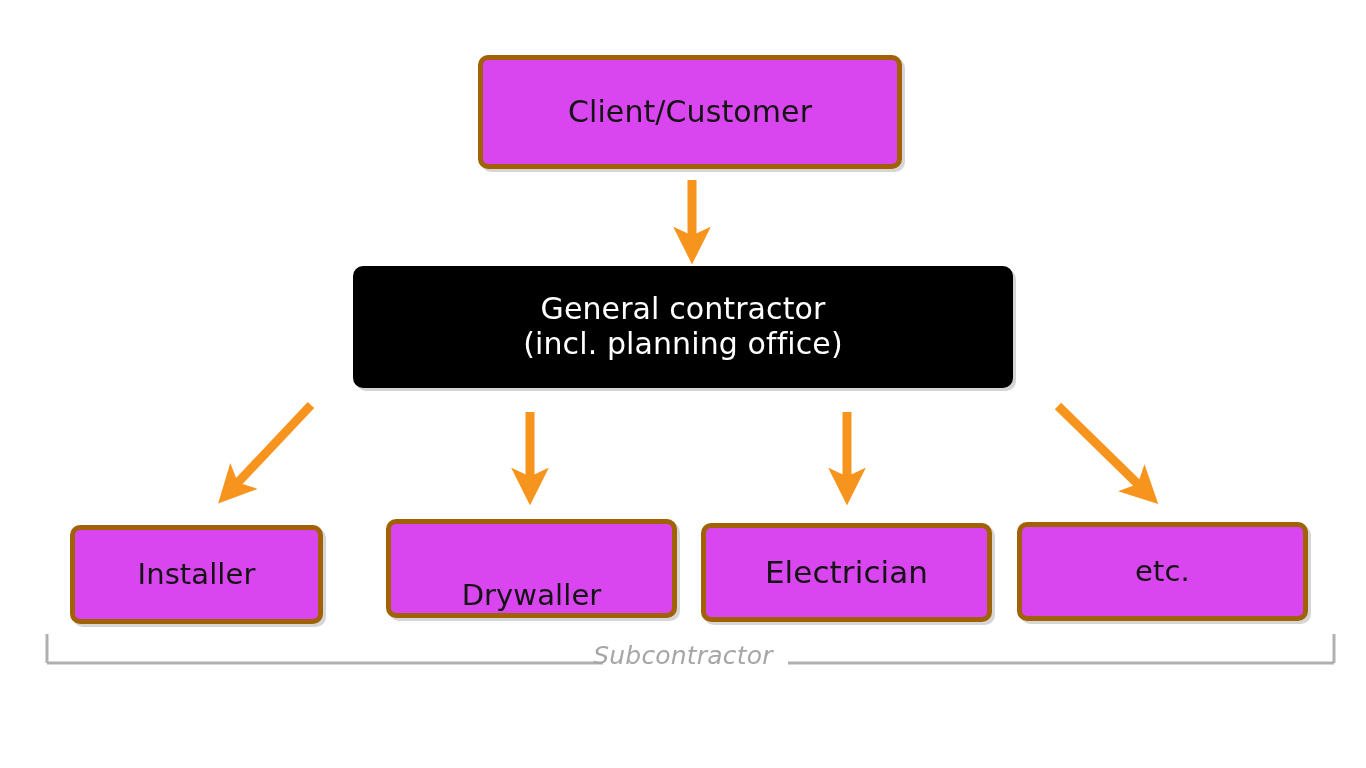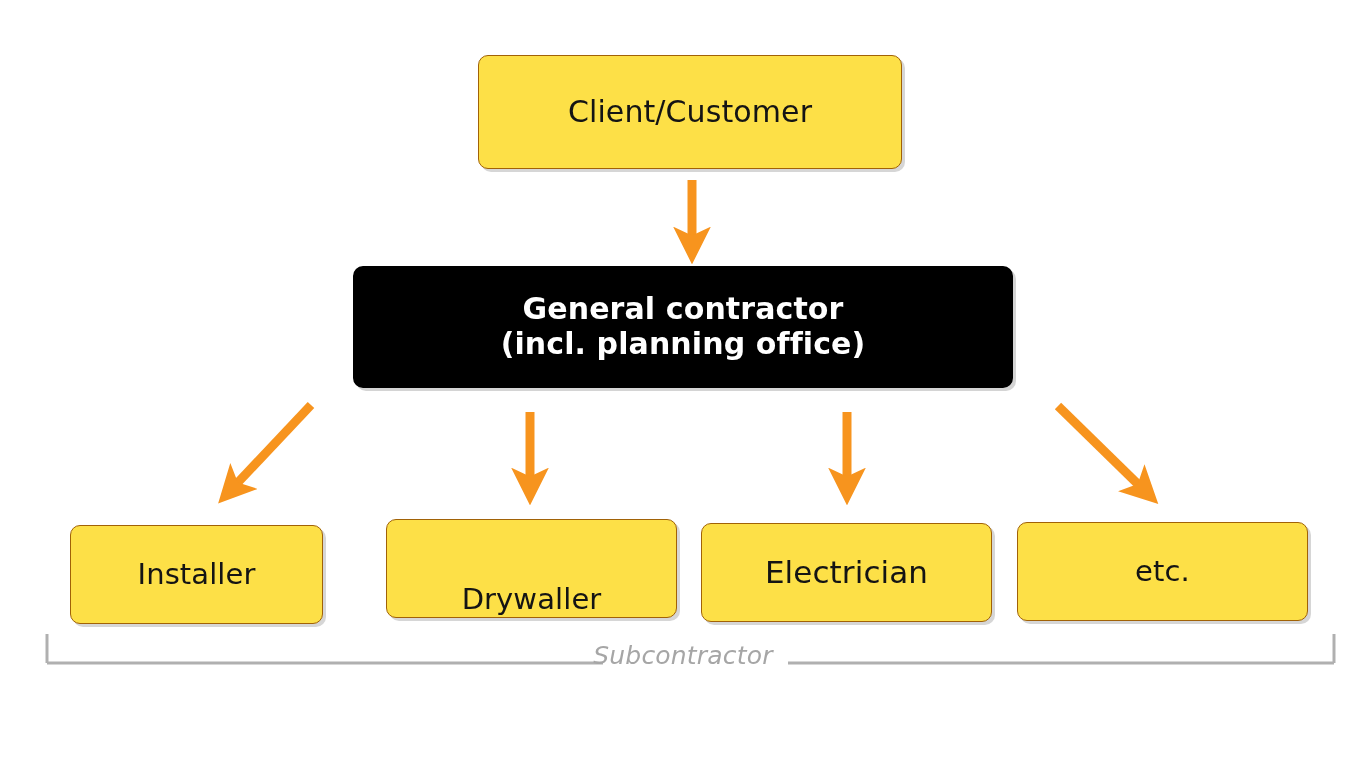--- a/index.html
+++ b/index.html
@@ -27,32 +27,31 @@
     box-sizing: border-box;
     display: flex;
     align-items: center;
     justify-content: center;
     text-align: center;
     border-radius: 10px;
     line-height: 1.16;
   }
 
   .node-light {
-    background: #fde047;
-    border: 1px solid #a16207;
+    background: #d946ef;
+    border: 5px solid #a16207;
     color: #141414;
     box-shadow: 3px 3px 0 0 rgba(180,180,180,0.55);
   }
 
   .node-dark {
     background: #000000;
     border: 2px solid #000000;
     color: #ffffff;
     box-shadow: 3px 3px 0 0 rgba(170,170,170,0.5);
-    font-weight: bold;
   }
 
   .node-label {
     display: block;
     white-space: pre-line;
     letter-spacing: 0.1px;
   }
 
   
   #node-client {

